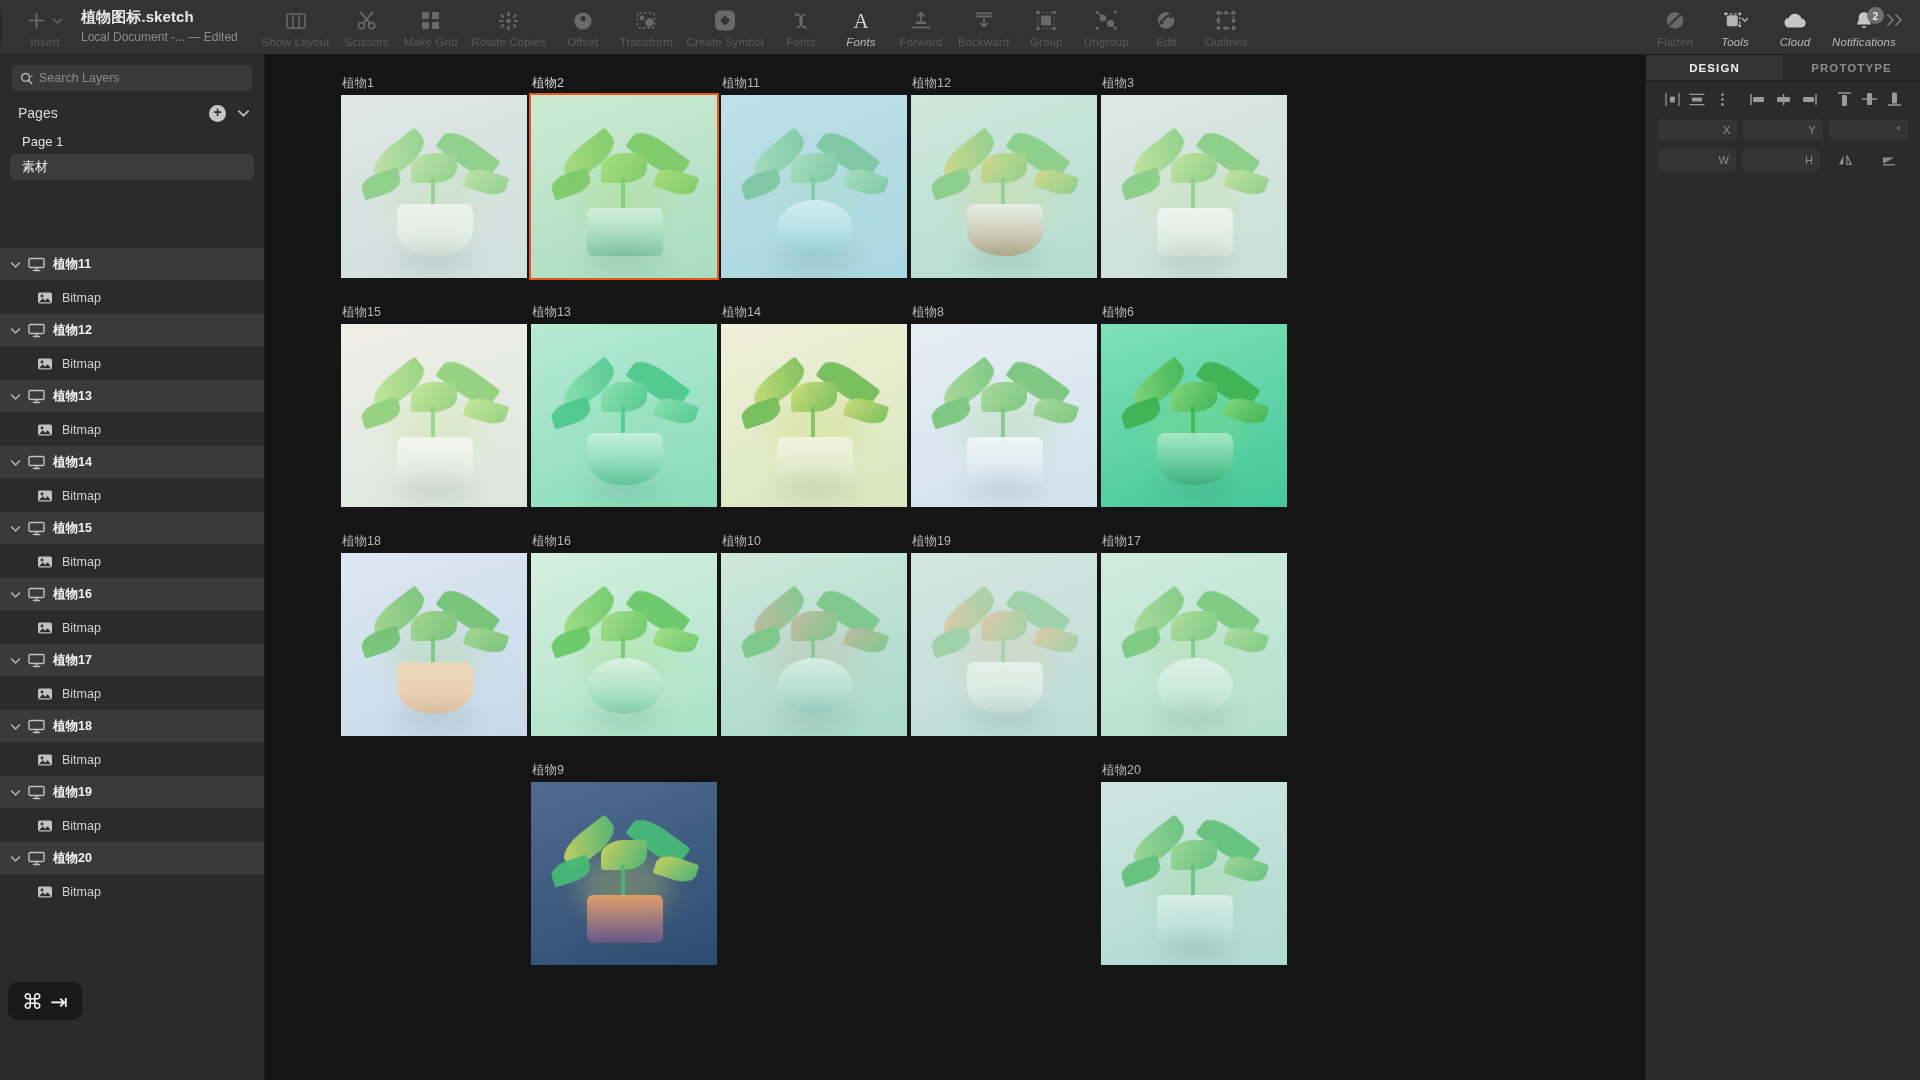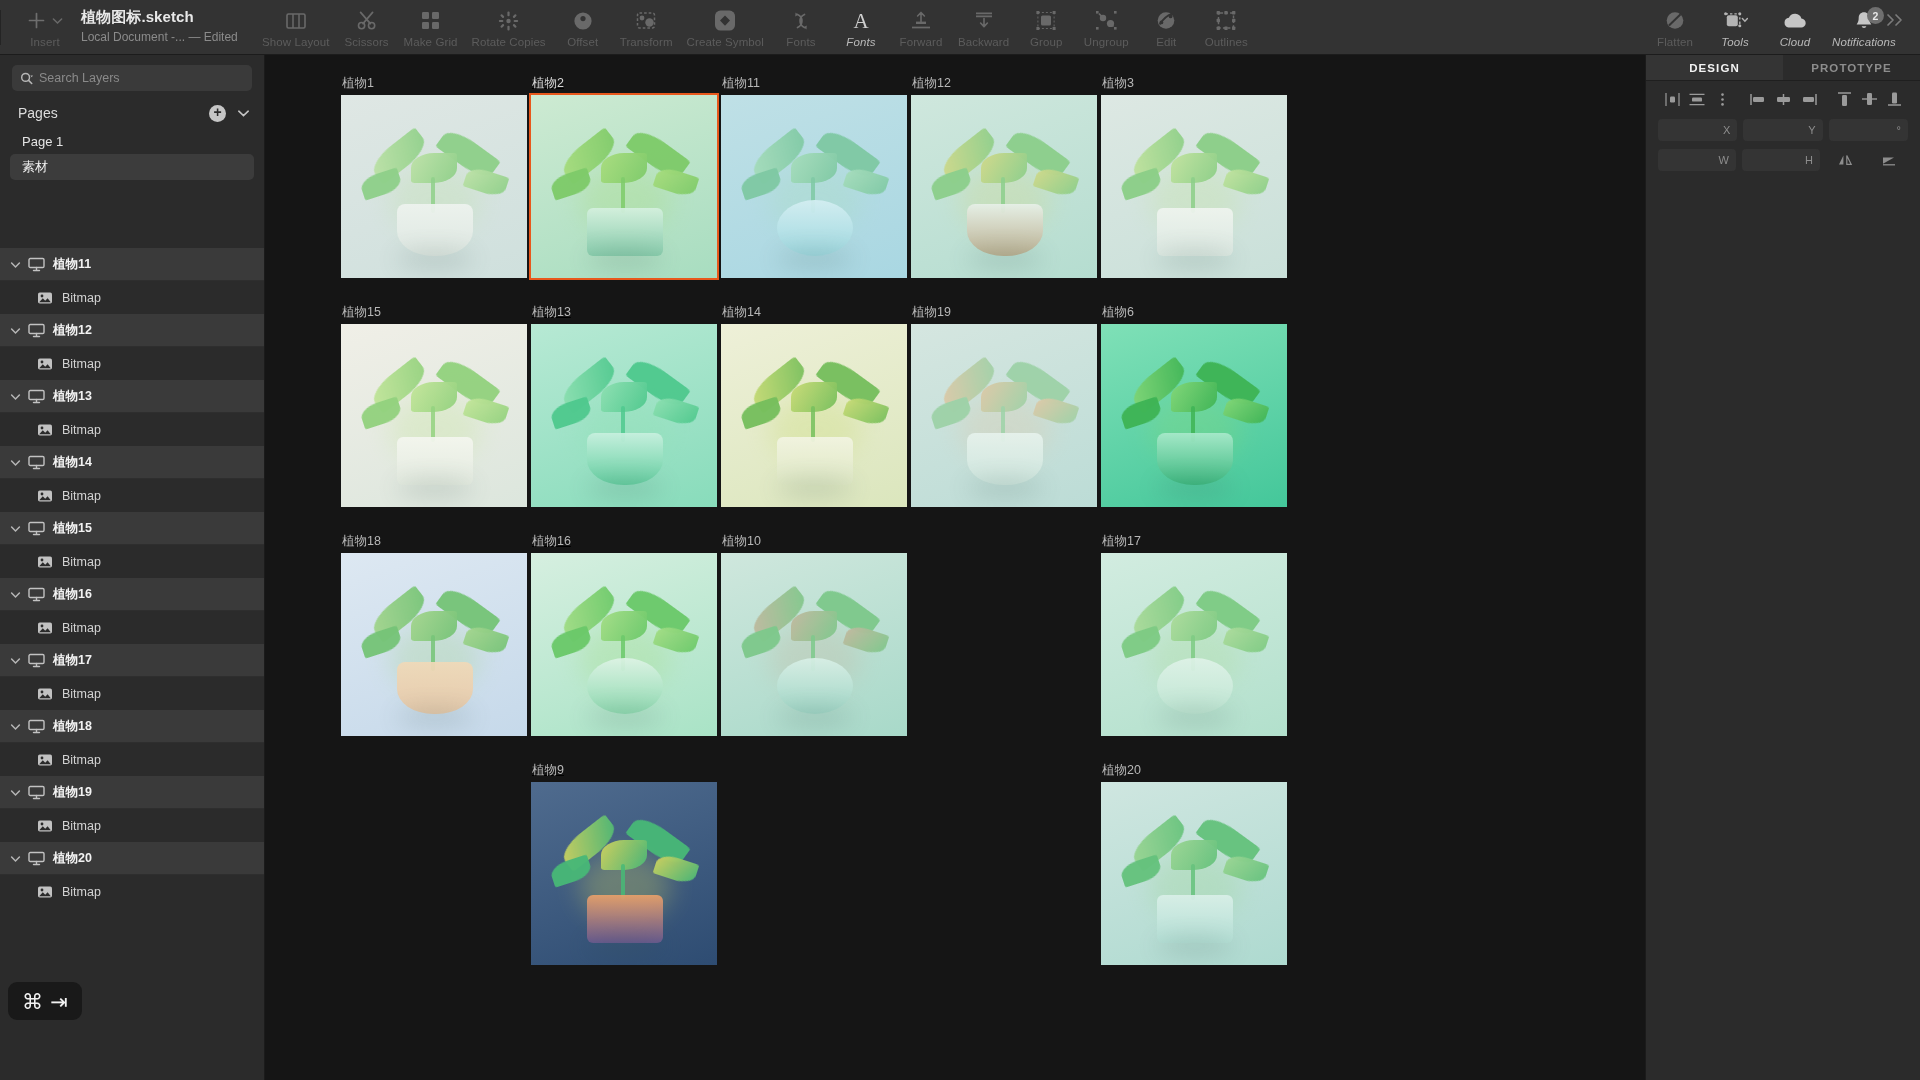--- a/index.html
+++ b/index.html
@@ -1075,20 +1075,53 @@
         background:linear-gradient(120deg, #d2d98a, #8ccf8c);
         transform:rotate(18deg);opacity:.96;"></div>
                   <div class="leaf" style="
         left:70px;top:58px;width:46px;height:30px;
         background:linear-gradient(120deg, #d2d98a, #8ccf8c);
         transform:rotate(0deg);opacity:.96;"></div>
       <div class="stem" style="left:90px;top:82px;width:4px;height:36px;background:#8ccf8c;opacity:.85;"></div>
       <div class="pot" style="
         left:56px;top:109px;width:76px;height:52px;border-radius:8px 8px 48% 48%;
         background:linear-gradient(180deg, #e7f0e8, #bcae8e);opacity:.93;"></div>
+      <div class="glow" style="left:54px;top:157px;width:80px;height:14px;background:#2c4a42;opacity:.22;"></div>
+                </div>
+              </div>
+            </div>
+            <div class="ab gcell" style="margin-bottom: 24px;">
+              <div class="ablabel">植物8</div>
+              <div class="thumb" style="background: linear-gradient(160deg, rgb(229, 237, 242) 0%, rgb(210, 226, 236) 100%);">
+                <div class="scene">
+      <div class="glow" style="left:48px;top:70px;width:92px;height:70px;background:#a8d99b;opacity:.30;"></div>
+      <div class="leaf" style="
+        left:28px;top:48px;width:60px;height:26px;
+        background:linear-gradient(120deg, #a8d99b, #7cc77f);
+        transform:rotate(-38deg);opacity:.96;"></div>
+                  <div class="leaf" style="
+        left:96px;top:46px;width:62px;height:26px;
+        background:linear-gradient(120deg, #7cc77f, #7cc77f);
+        transform:rotate(36deg);opacity:.96;"></div>
+                  <div class="leaf" style="
+        left:20px;top:78px;width:40px;height:22px;
+        background:linear-gradient(120deg, #7cc77f, #7cc77f);
+        transform:rotate(-18deg);opacity:.96;"></div>
+                  <div class="leaf" style="
+        left:124px;top:76px;width:42px;height:22px;
+        background:linear-gradient(120deg, #a8d99b, #7cc77f);
+        transform:rotate(18deg);opacity:.96;"></div>
+                  <div class="leaf" style="
+        left:70px;top:58px;width:46px;height:30px;
+        background:linear-gradient(120deg, #a8d99b, #7cc77f);
+        transform:rotate(0deg);opacity:.96;"></div>
+      <div class="stem" style="left:90px;top:82px;width:4px;height:36px;background:#7cc77f;opacity:.85;"></div>
+      <div class="pot" style="
+        left:56px;top:113px;width:76px;height:48px;border-radius:6px;
+        background:linear-gradient(180deg, #eef5f8, #d9e9f1);opacity:.93;"></div>
       <div class="glow" style="left:54px;top:157px;width:80px;height:14px;background:#2c4a42;opacity:.22;"></div>
                 </div>
               </div>
             </div>
             <div class="ab gcell" style="margin-bottom: 24px;">
               <div class="ablabel">植物19</div>
               <div class="thumb" style="background: linear-gradient(160deg, rgb(213, 230, 224) 0%, rgb(188, 220, 214) 100%);">
                 <div class="scene">
       <div class="glow" style="left:48px;top:70px;width:92px;height:70px;background:#e0c9a8;opacity:.30;"></div>
       <div class="leaf" style="

